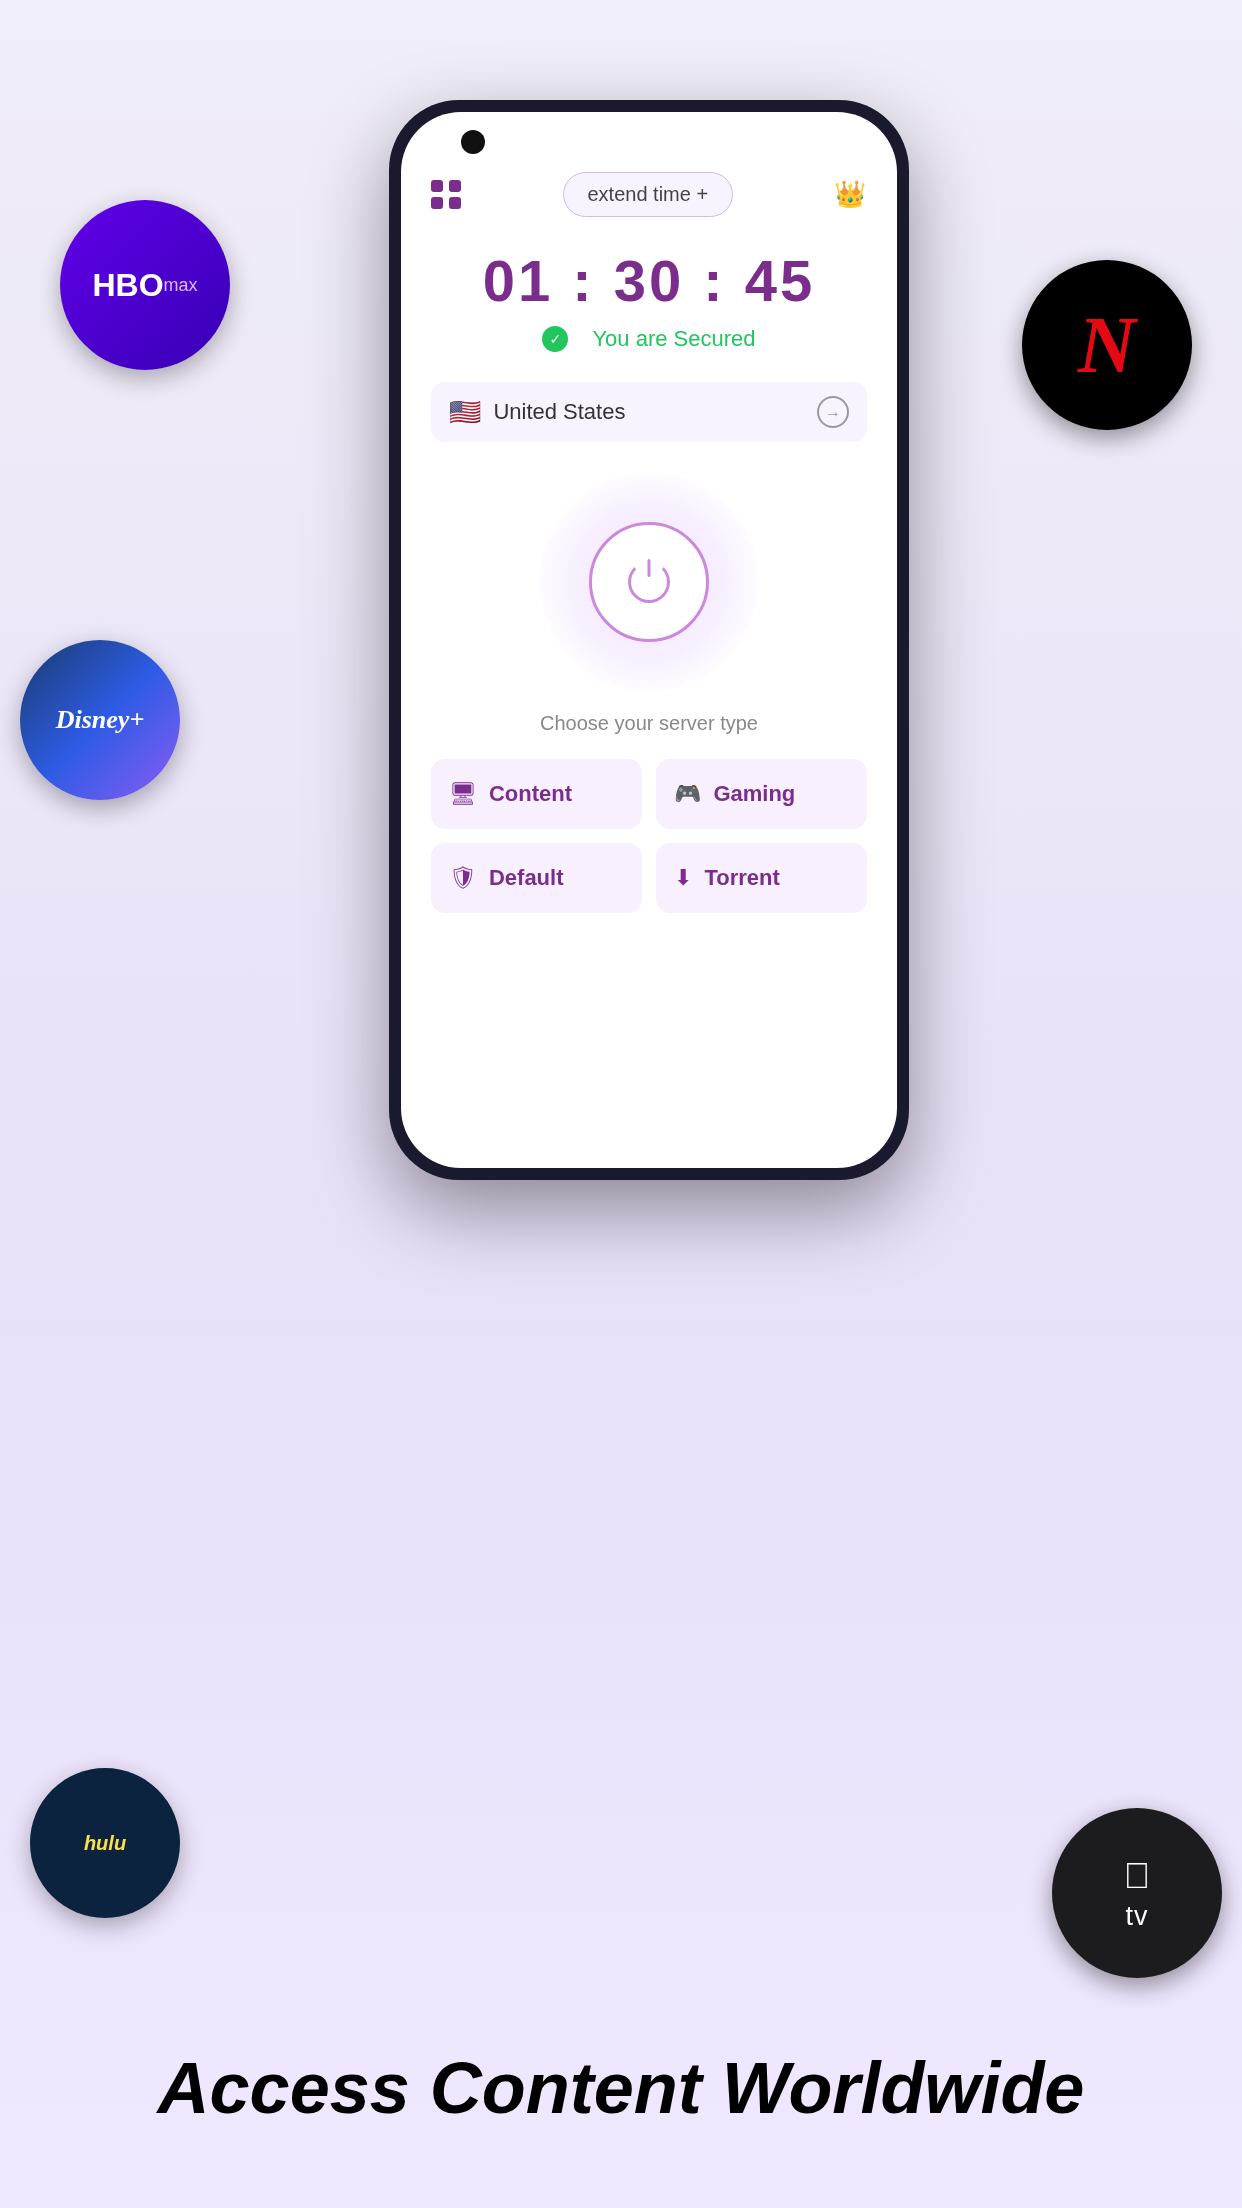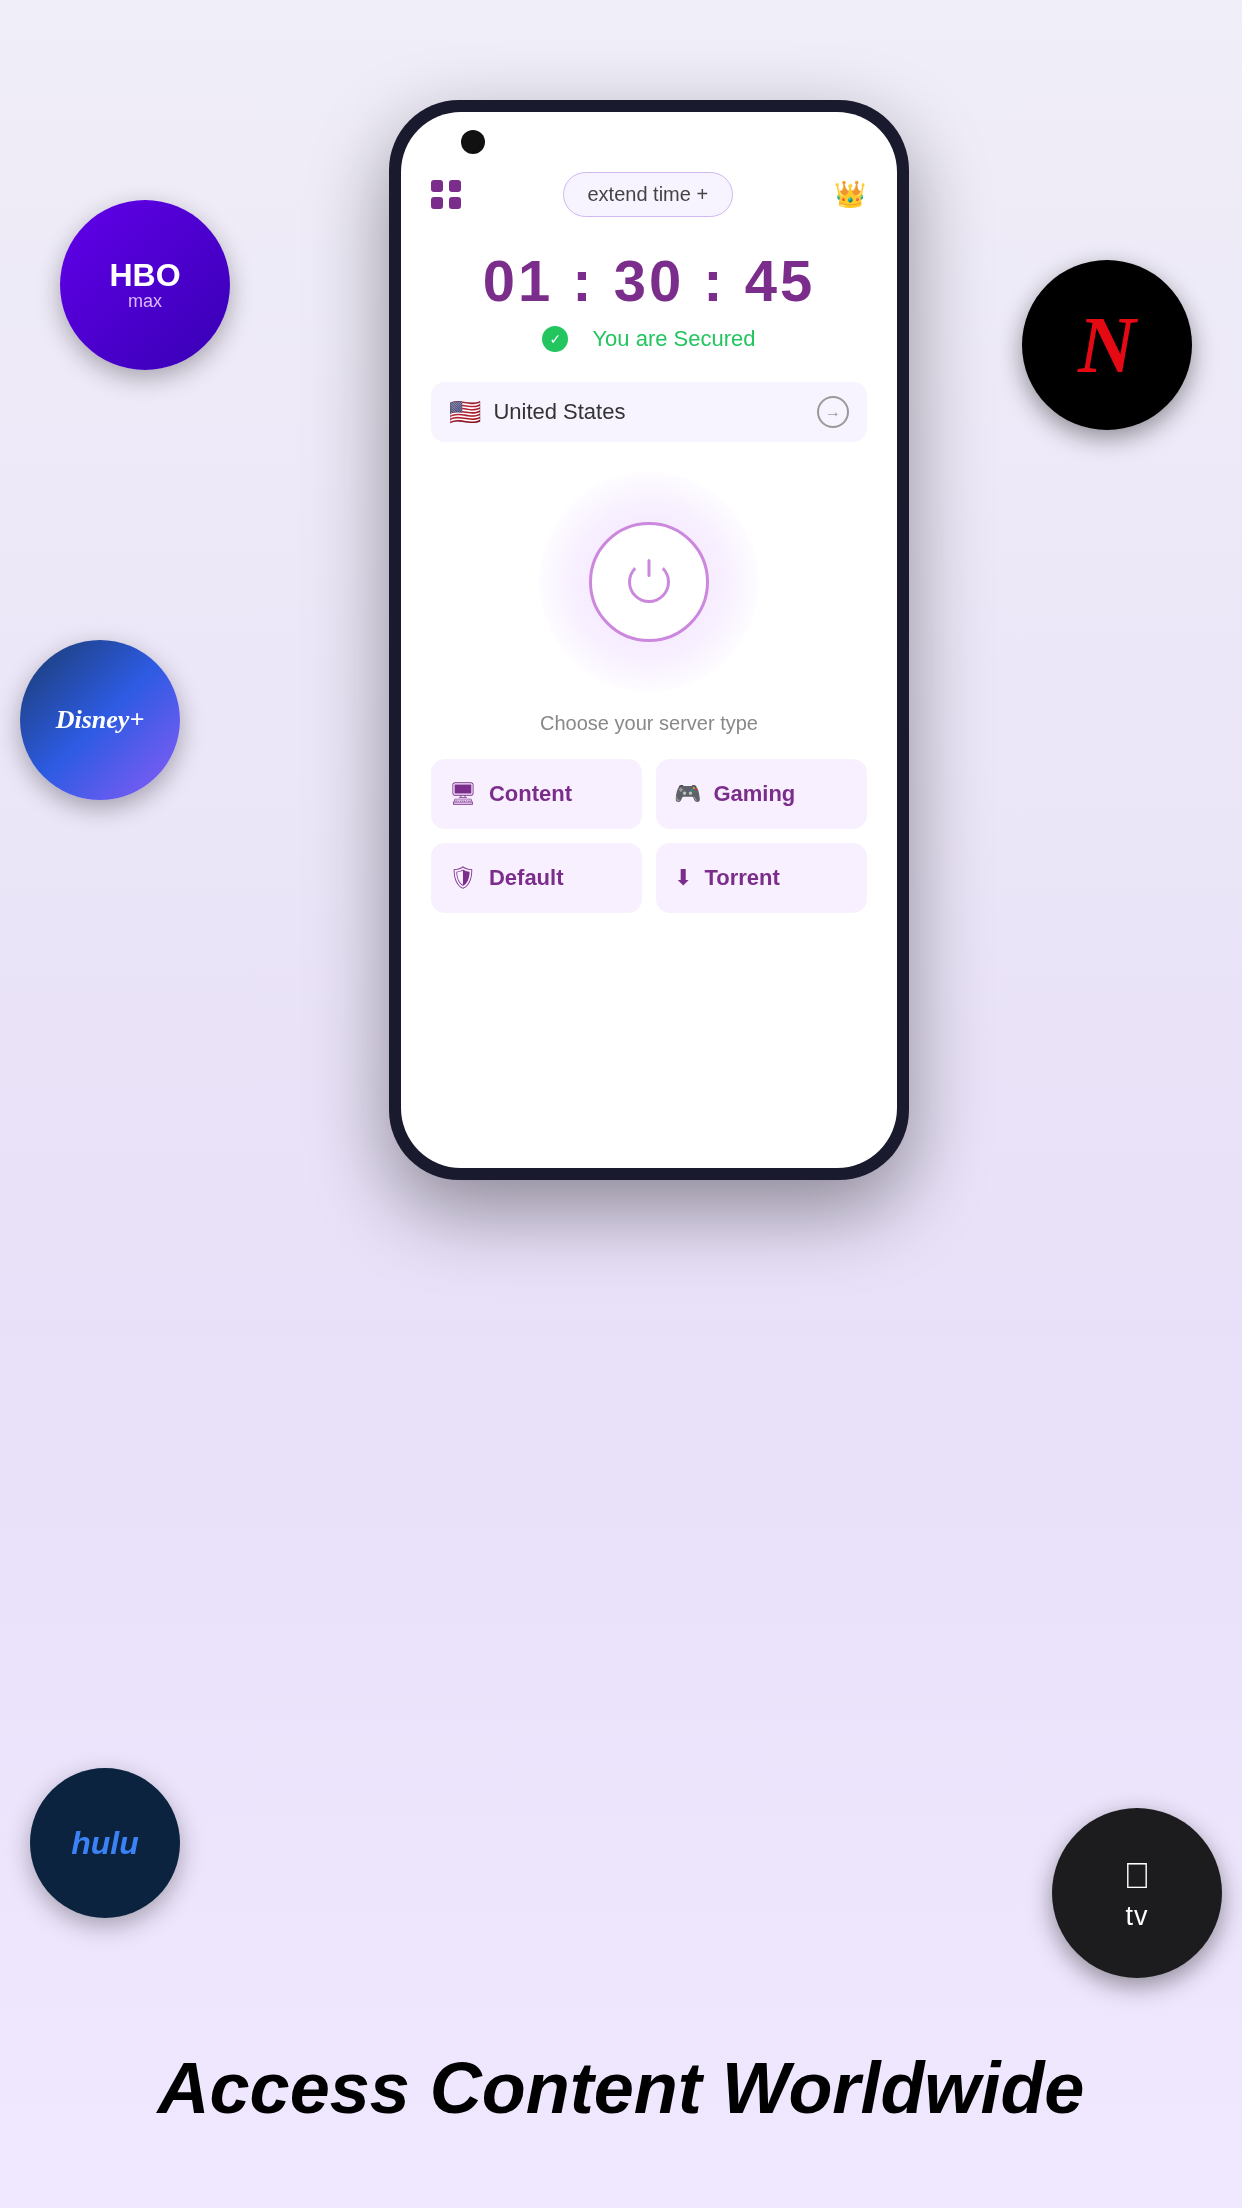--- a/index.html
+++ b/index.html
@@ -287,21 +287,21 @@
 
     
     .hbo-logo {
       top: 200px;
       left: 60px;
       width: 170px;
       height: 170px;
       background: linear-gradient(135deg, #6200ea, #3700b3);
       border-radius: 50%;
       display: flex;
-      flex-direction: column;
+      flex-direction: row;
       align-items: center;
       justify-content: center;
       box-shadow: 0 8px 25px rgba(0,0,0,0.3);
     }
 
     .hbo-text {
       font-size: 32px;
       font-weight: 900;
       color: white;
       line-height: 1;
@@ -367,23 +367,23 @@
       background: #1ce783;
       border-radius: 50%;
       display: flex;
       align-items: center;
       justify-content: center;
       box-shadow: 0 8px 25px rgba(0,0,0,0.3);
       background: #0c2340;
     }
 
     .hulu-text {
-      font-size: 32px;
+      font-size: 20px;
       font-weight: 700;
-      color: #3b82f6;
+      color: #fde047;
       font-style: italic;
     }
 
     
     .appletv-logo {
       bottom: 230px;
       right: 20px;
       width: 170px;
       height: 170px;
       background: #1c1c1e;

